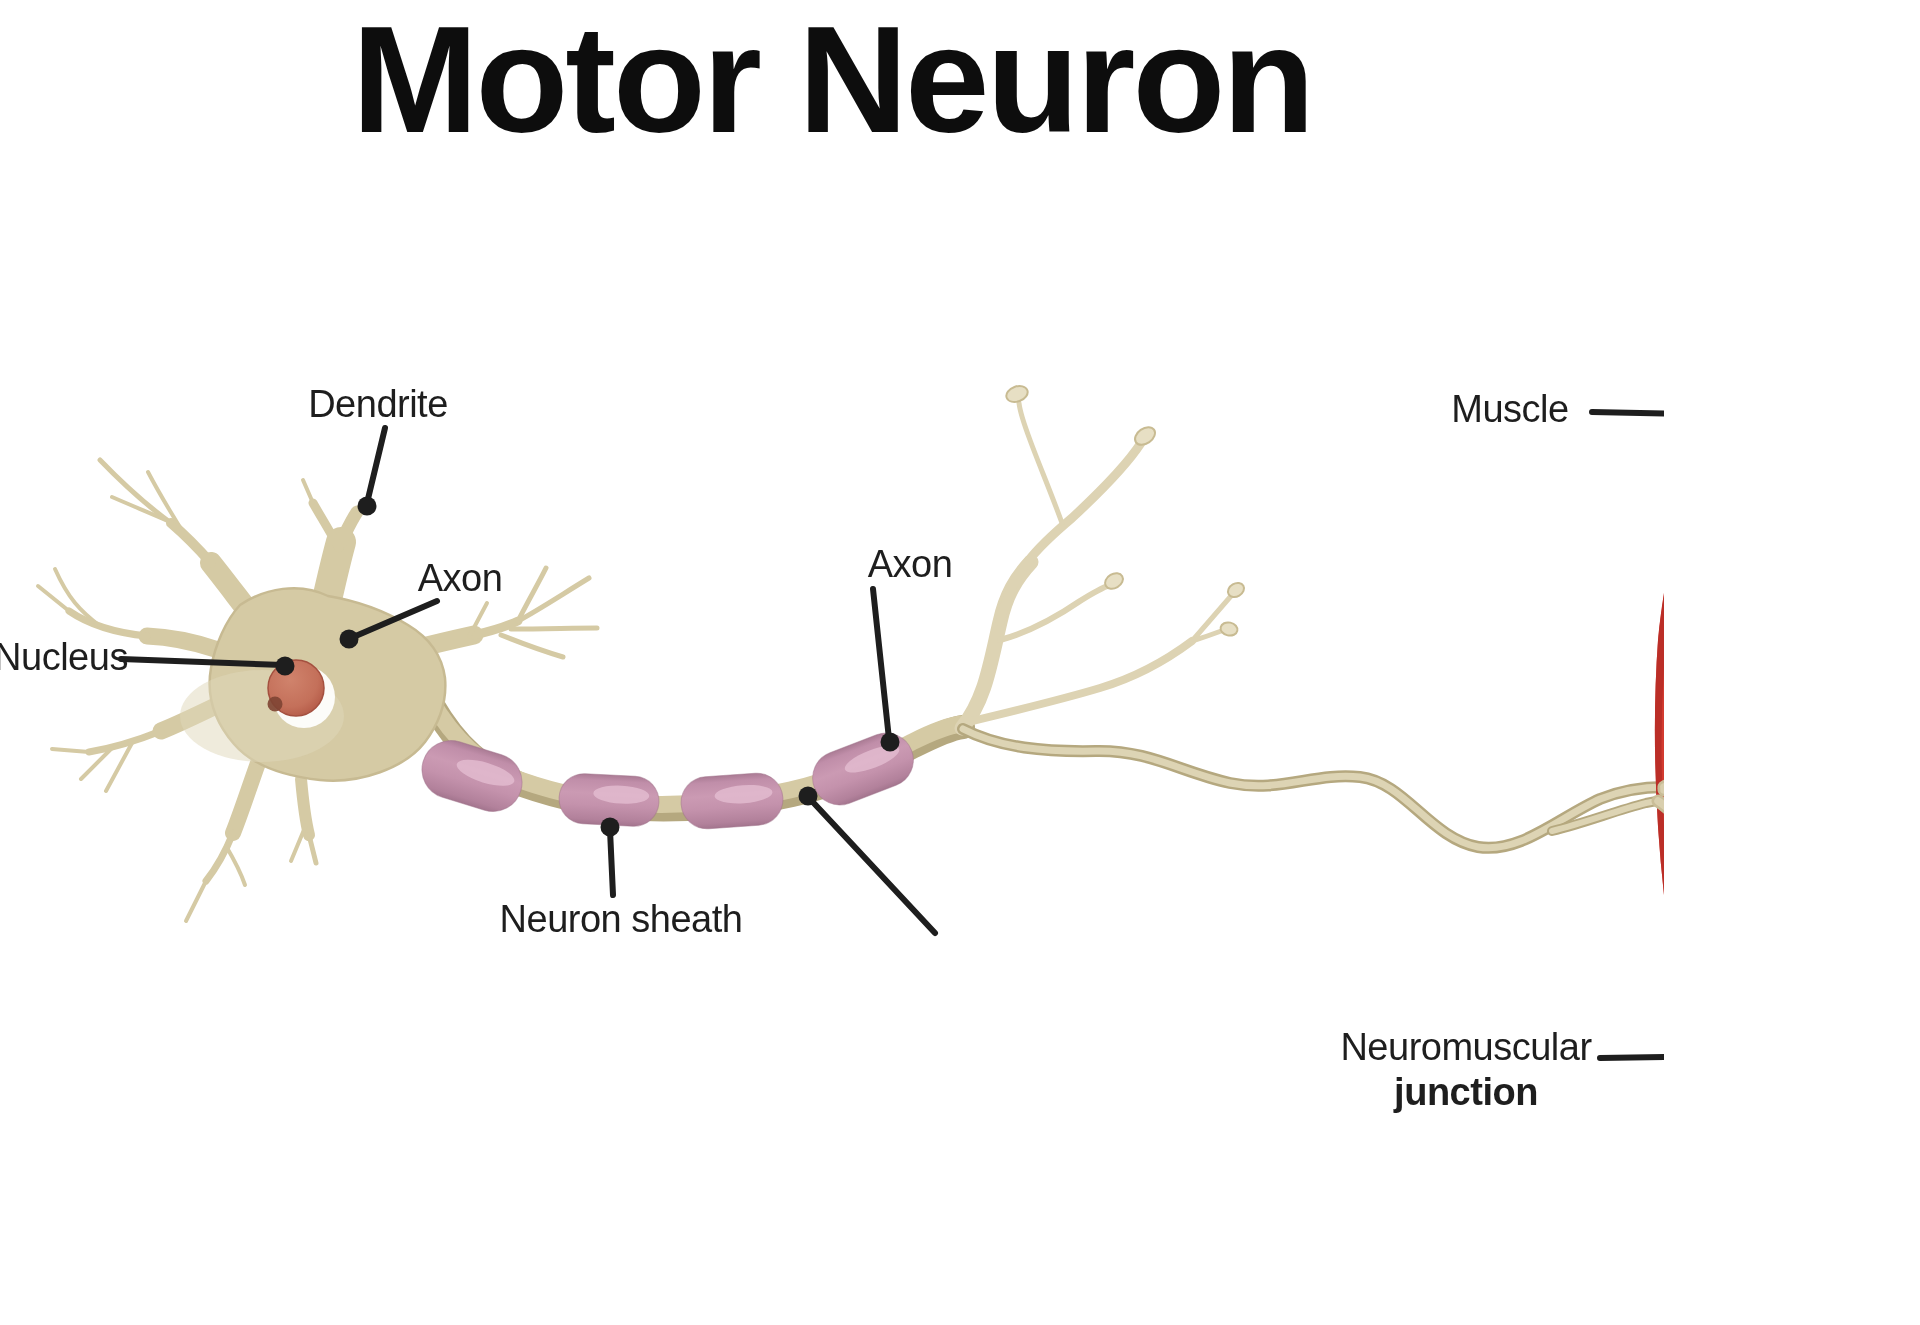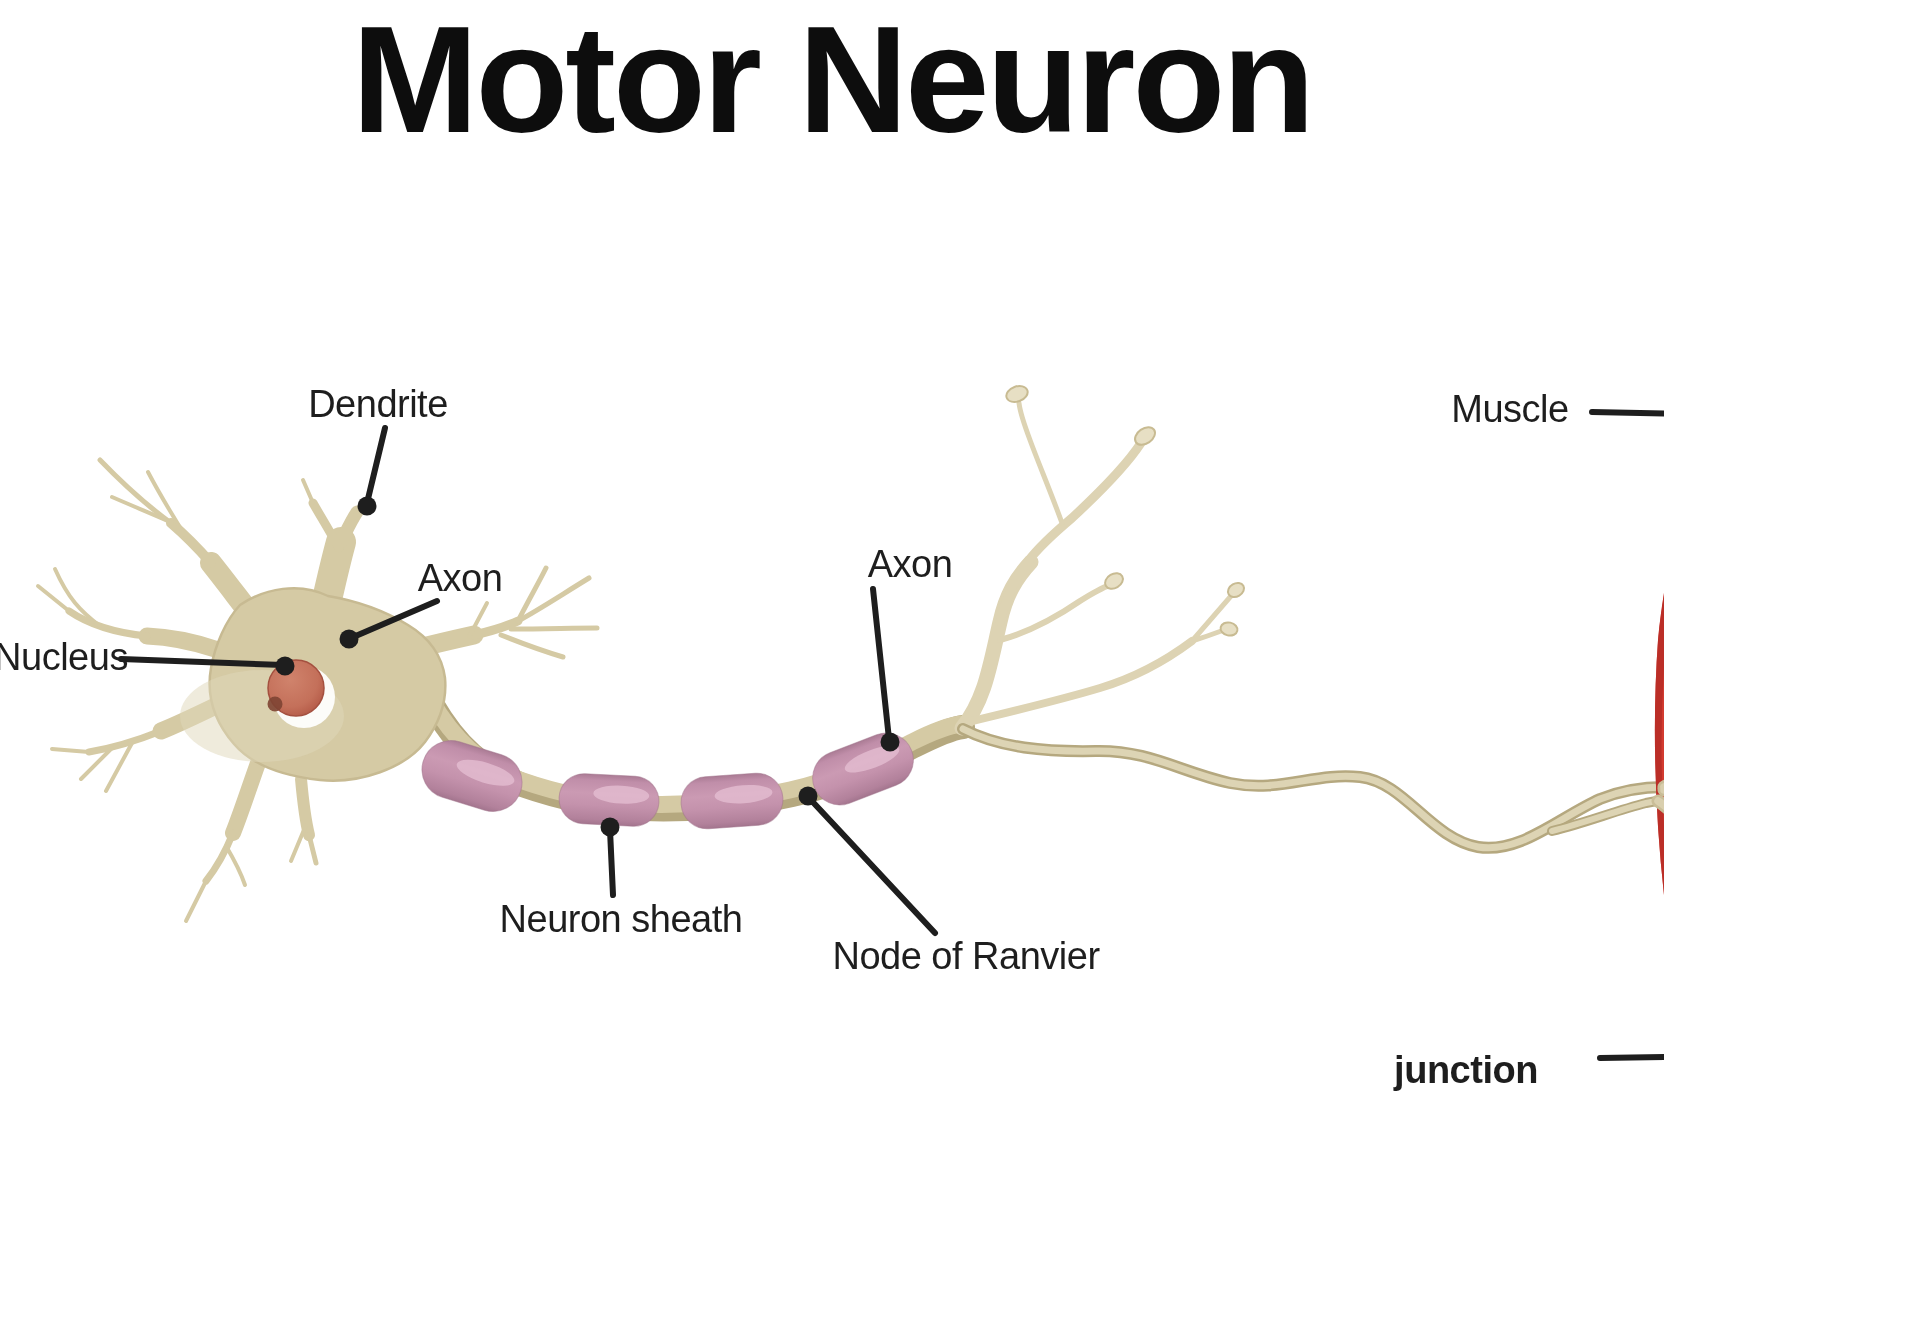--- a/index.html
+++ b/index.html
@@ -303,21 +303,21 @@
   <div class="lbl" style="left:378px;top:404px;">Dendrite</div>
 
   <div class="lbl" style="left:460px;top:578px;">Axon</div>
 
   <div class="lbl" style="left:61px;top:657px;">Nucleus</div>
 
   <div class="lbl" style="left:910px;top:564px;">Axon</div>
 
   <div class="lbl" style="left:621px;top:919px;">Neuron sheath</div>
 
-  <div class="lbl" style="left:966px;top:956px;">Node of Ranvier</div>
 
   <div class="lbl" style="left:1510px;top:409px;">Muscle</div>
 
   <div class="lbl two-line" style="left:1466px;top:1070px;">
+    <span style="display:block;">Neuromuscular</span>
     <span style="display:block;font-weight:bold;">junction</span>
   </div>
 
 </div>
 
 </body></html>

